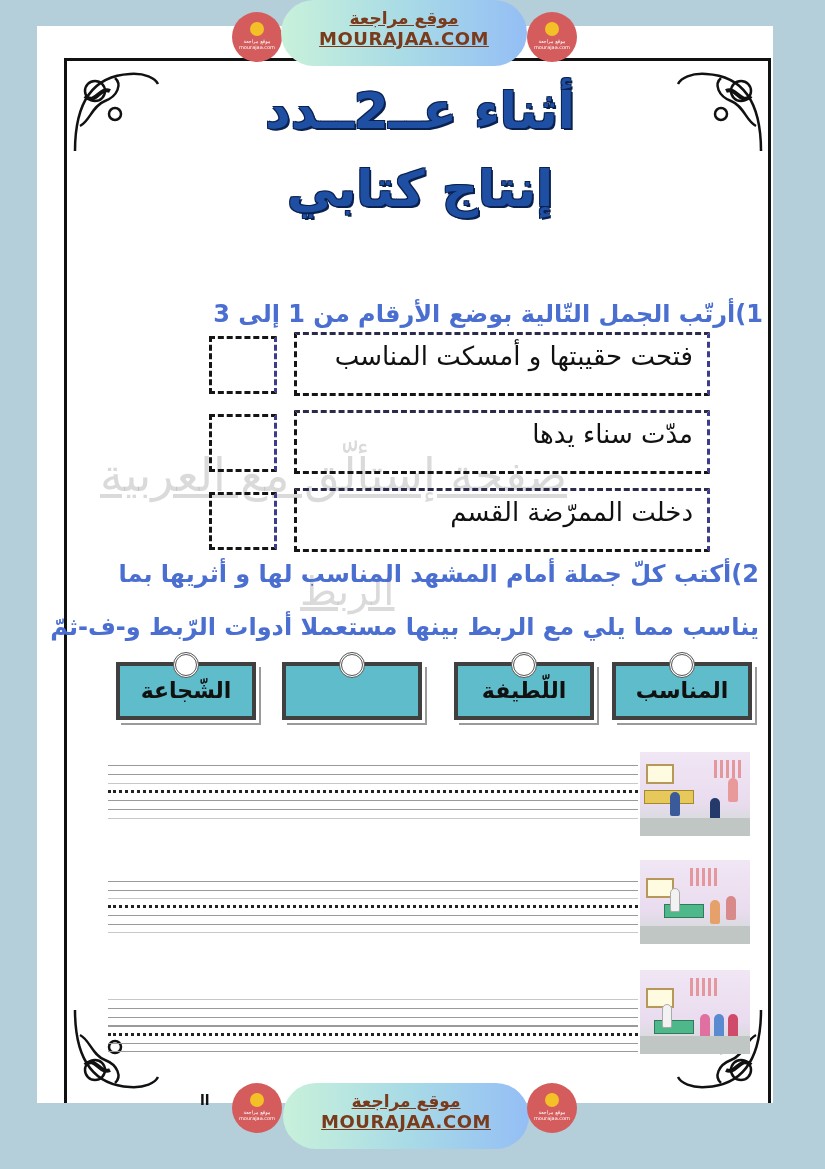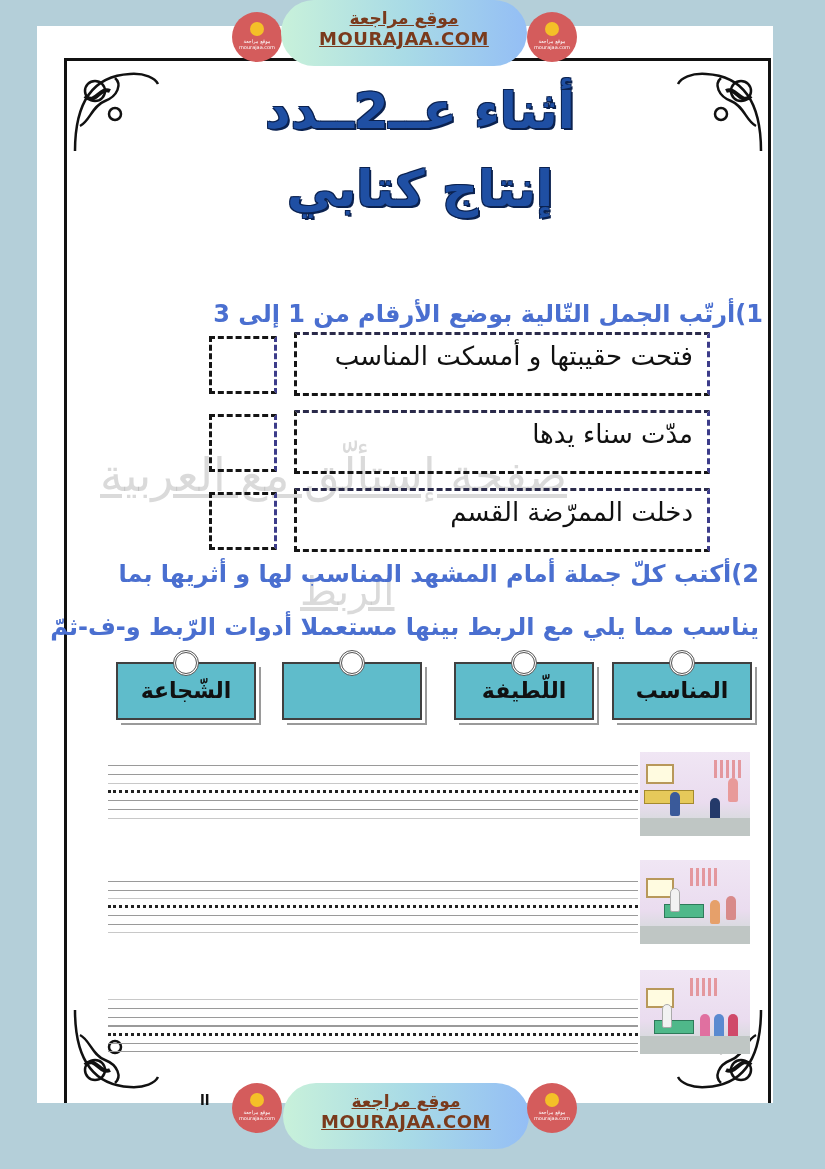--- a/index.html
+++ b/index.html
@@ -50,21 +50,21 @@
     border-right-color: #3c3c8a; border-top-color: #2a2a4a;
     direction: rtl; font-size: 26px; color: #111; padding: 6px 14px 0 0;
   }
   .num-box {
     position: absolute; left: 209px; width: 68px; height: 58px;
     border: 3px dashed #151515; border-right-color: #3c3c8a;
   }
 
   .tag {
     position: absolute; top: 662px; width: 140px; height: 58px;
-    background: #5fbccb; border: 2px solid #404040;
+    background: #5fbccb; border: 4px solid #404040;
     box-shadow: 3px 3px 0 #ffffff, 5px 5px 0 #9a9a9a;
     text-align: right; direction: rtl;
     font-weight: bold; font-size: 22px; color: #111;
     display: flex; align-items: center; justify-content: center; line-height: 24px;
   }
   .tag .ring {
     position: absolute; top: -14px; left: 50%; margin-left: -13px;
     width: 26px; height: 26px; border-radius: 50%;
     border: 3px double #555; background: #fff;
   }

